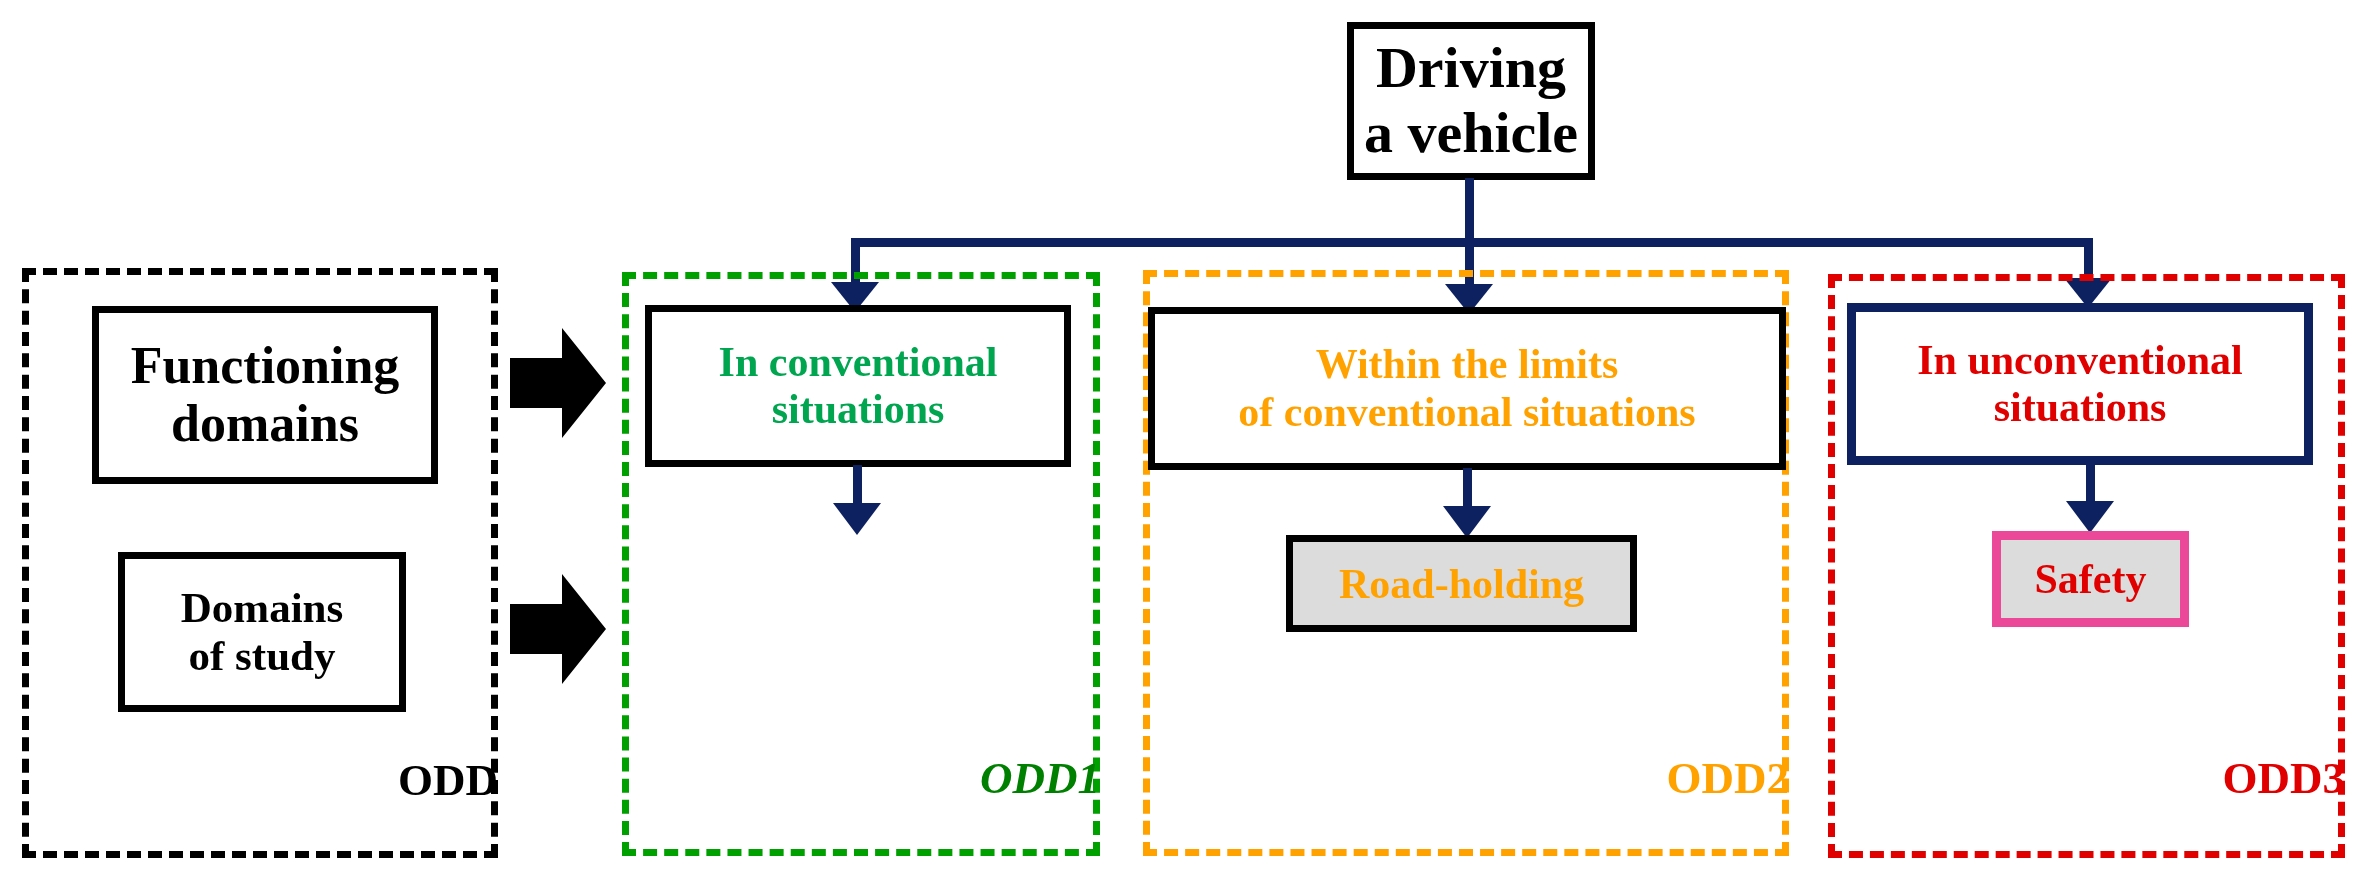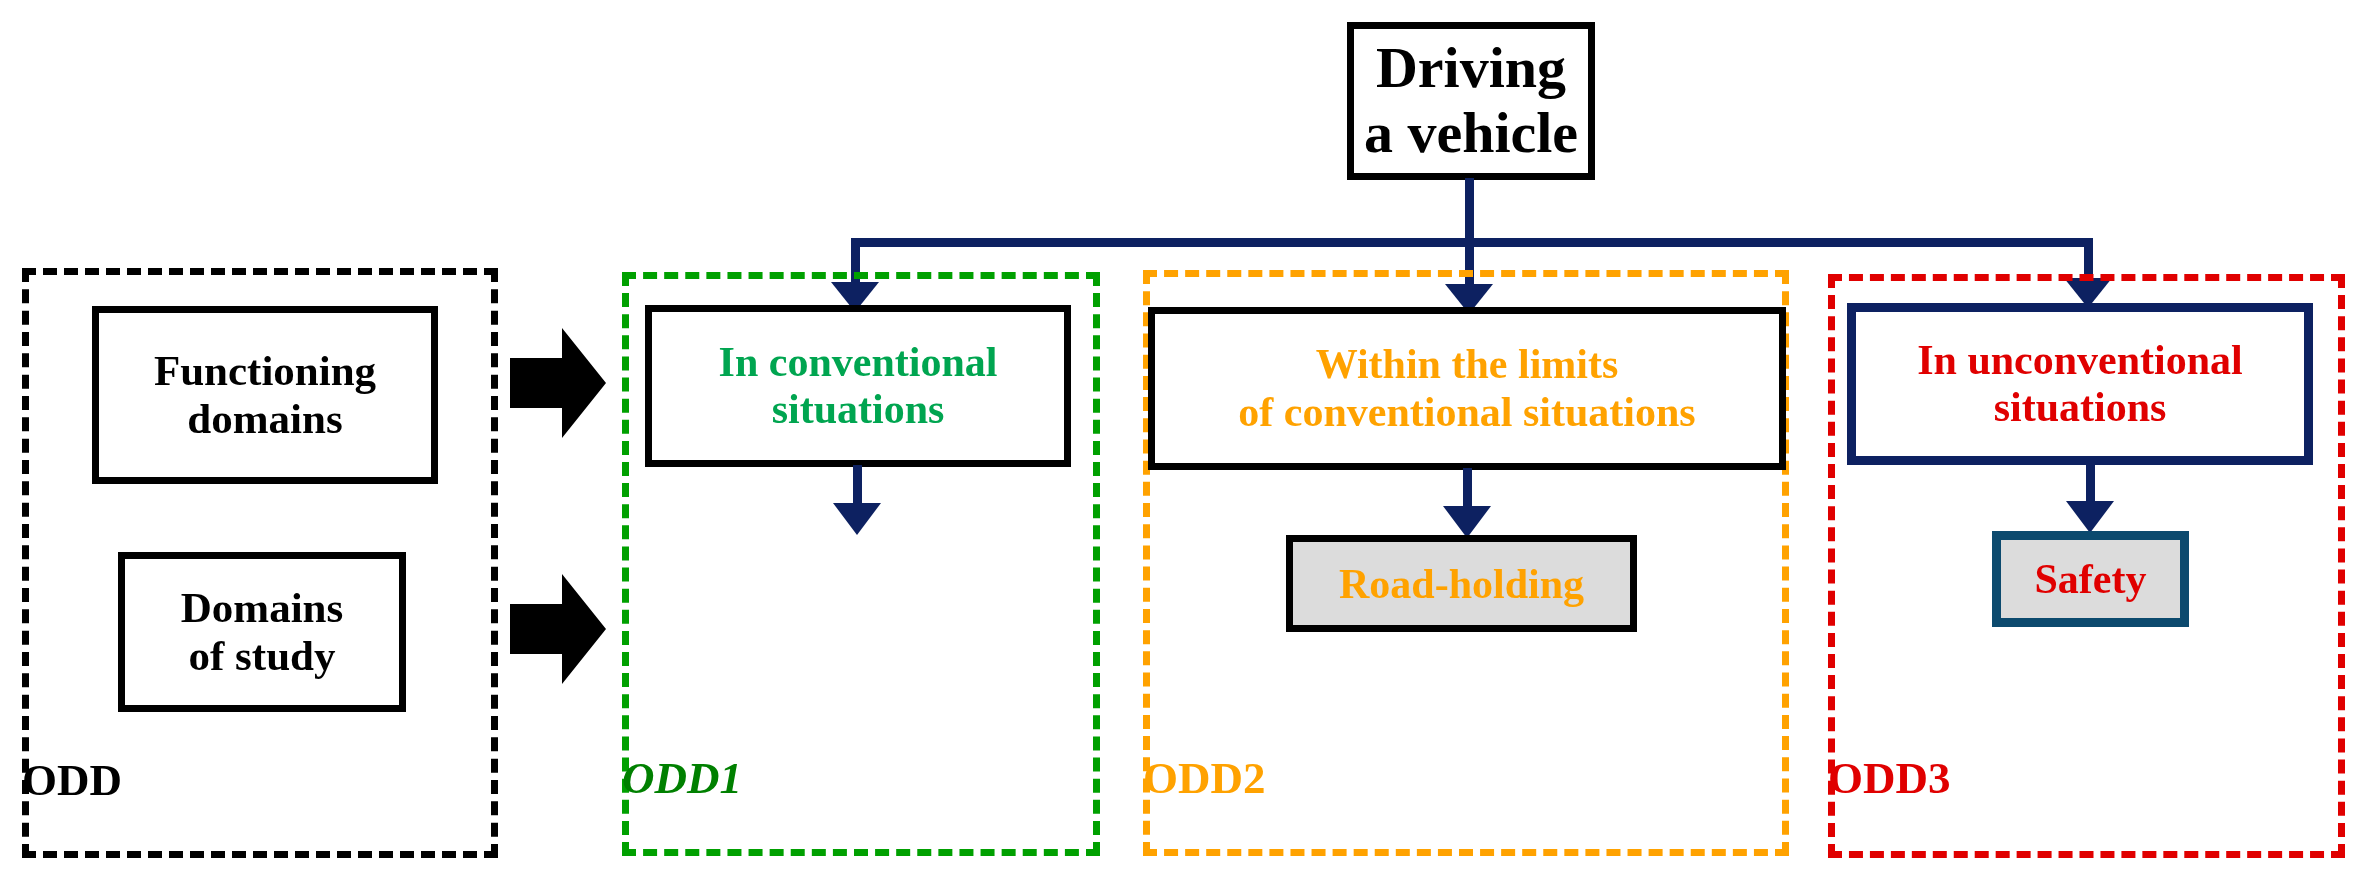--- a/index.html
+++ b/index.html
@@ -36,37 +36,37 @@
     position: absolute;
     box-sizing: border-box;
     display: flex;
     align-items: center;
     justify-content: center;
     text-align: center;
     font-weight: bold;
     background: #dcdcdc;
   }
   .chip-black { border: 7px solid #000000; }
-  .chip-navy  { border: 9px solid #0c4a6e; }
+  .chip-navy  { border: 9px solid #ec4899; }
 
   
   .panel {
     position: absolute;
     box-sizing: border-box;
     background: transparent;
   }
   .panel-odd   { border: 7px dashed #000000; }
   .panel-odd1  { border: 7px dashed #00a000; }
   .panel-odd2  { border: 7px dashed #ffa200; }
   .panel-odd3  { border: 7px dashed #e00000; }
 
   
   .caption {
     position: absolute;
-    text-align: left;
+    text-align: right;
     font-weight: bold;
     font-size: 45px;
     line-height: 1;
     white-space: nowrap;
   }
 
   
   .navy-line { position: absolute; background: #0d2161; }
   .arrow-head {
     position: absolute;
@@ -103,21 +103,21 @@
   <div class="arrow-head" style="left:831px; top:282px; border-left:24px solid transparent; border-right:24px solid transparent; border-top:30px solid #0d2161;"></div>
 
   <div class="navy-line" style="left:1465px; top:238px; width:9px; height:66px;"></div>
   <div class="arrow-head" style="left:1445px; top:284px; border-left:24px solid transparent; border-right:24px solid transparent; border-top:30px solid #0d2161;"></div>
 
   <div class="navy-line" style="left:2084px; top:238px; width:9px; height:60px;"></div>
   <div class="arrow-head" style="left:2064px; top:278px; border-left:24px solid transparent; border-right:24px solid transparent; border-top:30px solid #0d2161;"></div>
 
   <div class="panel panel-odd" style="left:22px; top:268px; width:476px; height:590px;"></div>
 
-  <div class="node node-black" style="left:92px; top:306px; width:346px; height:178px; font-size:43px;">
+  <div class="node node-black" style="left:92px; top:306px; width:346px; height:178px; font-size:52px;">
     <div>
       <div>Functioning</div>
       <div>domains</div>
     </div>
   </div>
 
   <div class="node node-black" style="left:118px; top:552px; width:288px; height:160px; font-size:43px;">
     <div>
       <div>Domains</div>
       <div>of study</div>

